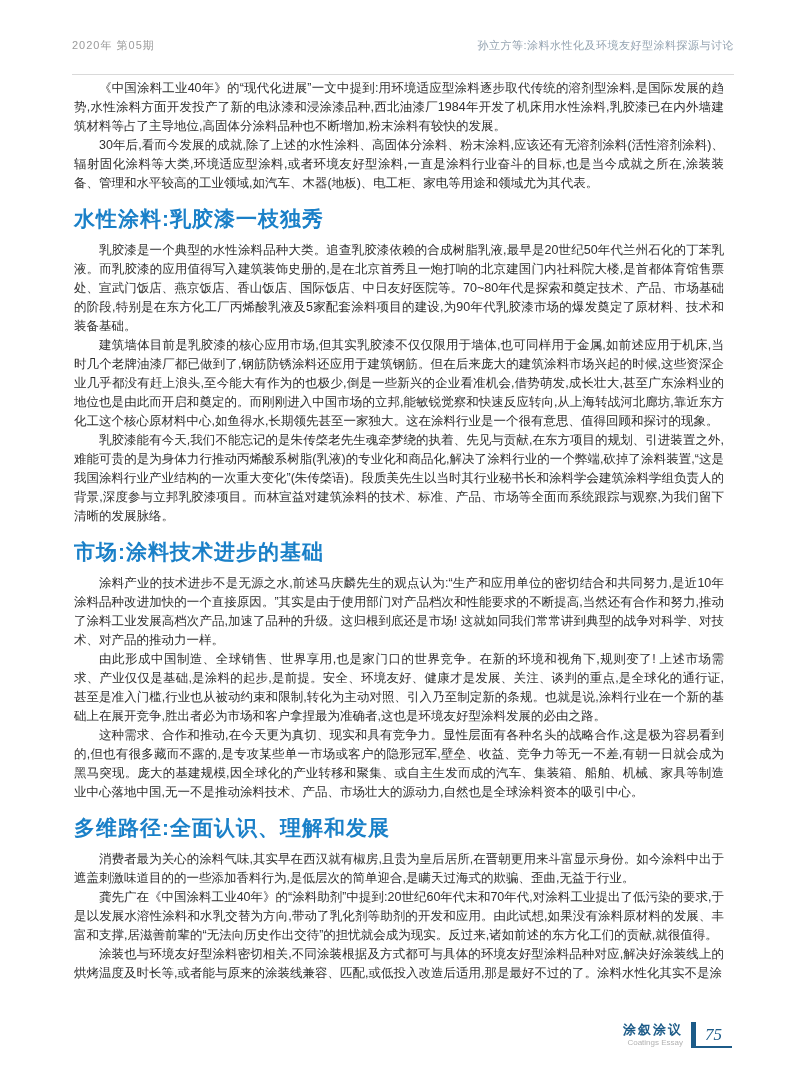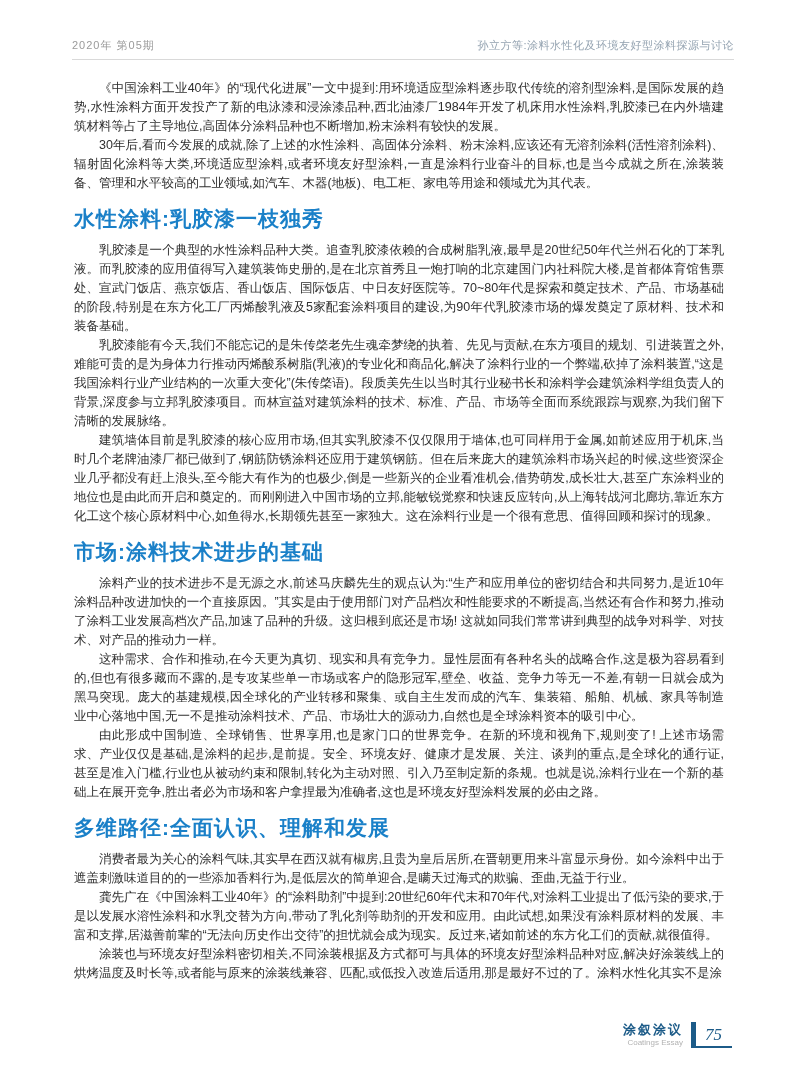--- a/index.html
+++ b/index.html
@@ -11,21 +11,21 @@
     overflow: hidden;
   }
   .page {
     position: absolute; inset: 0;
     background: #ffffff;
   }
   .header {
     position: absolute;
     top: 38px; left: 72px; right: 60px;
     display: flex; justify-content: space-between; align-items: center;
-    padding-bottom: 6px;
+    padding-bottom: 21px;
     border-bottom: 1px solid #d9d9d9;
     font-size: 11px;
   }
   .header .issue { color: #9a9a9a; letter-spacing: 1px; }
   .header .running-title { color: #93a2b0; letter-spacing: 0.5px; }
   .main {
     position: absolute;
     top: 79px; left: 74px;
     width: 650px;
     text-align: justify;
@@ -81,27 +81,27 @@
     <span class="issue">2020年  第05期</span>
     <span class="running-title">孙立方等:涂料水性化及环境友好型涂料探源与讨论</span>
   </div>
 
   <div class="main">
     <p>《中国涂料工业40年》的“现代化进展”一文中提到:用环境适应型涂料逐步取代传统的溶剂型涂料,是国际发展的趋势,水性涂料方面开发投产了新的电泳漆和浸涂漆品种,西北油漆厂1984年开发了机床用水性涂料,乳胶漆已在内外墙建筑材料等占了主导地位,高固体分涂料品种也不断增加,粉末涂料有较快的发展。</p>
     <p>30年后,看而今发展的成就,除了上述的水性涂料、高固体分涂料、粉末涂料,应该还有无溶剂涂料(活性溶剂涂料)、辐射固化涂料等大类,环境适应型涂料,或者环境友好型涂料,一直是涂料行业奋斗的目标,也是当今成就之所在,涂装装备、管理和水平较高的工业领域,如汽车、木器(地板)、电工柜、家电等用途和领域尤为其代表。</p>
 
     <h2>水性涂料:乳胶漆一枝独秀</h2>
     <p>乳胶漆是一个典型的水性涂料品种大类。追查乳胶漆依赖的合成树脂乳液,最早是20世纪50年代兰州石化的丁苯乳液。而乳胶漆的应用值得写入建筑装饰史册的,是在北京首秀且一炮打响的北京建国门内社科院大楼,是首都体育馆售票处、宣武门饭店、燕京饭店、香山饭店、国际饭店、中日友好医院等。70~80年代是探索和奠定技术、产品、市场基础的阶段,特别是在东方化工厂丙烯酸乳液及5家配套涂料项目的建设,为90年代乳胶漆市场的爆发奠定了原材料、技术和装备基础。</p>
+    <p>建筑墙体目前是乳胶漆的核心应用市场,但其实乳胶漆不仅仅限用于墙体,也可同样用于金属,如前述应用于机床,当时几个老牌油漆厂都已做到了,钢筋防锈涂料还应用于建筑钢筋。但在后来庞大的建筑涂料市场兴起的时候,这些资深企业几乎都没有赶上浪头,至今能大有作为的也极少,倒是一些新兴的企业看准机会,借势萌发,成长壮大,甚至广东涂料业的地位也是由此而开启和奠定的。而刚刚进入中国市场的立邦,能敏锐觉察和快速反应转向,从上海转战河北廊坊,靠近东方化工这个核心原材料中心,如鱼得水,长期领先甚至一家独大。这在涂料行业是一个很有意思、值得回顾和探讨的现象。</p>
     <p>乳胶漆能有今天,我们不能忘记的是朱传棨老先生魂牵梦绕的执着、先见与贡献,在东方项目的规划、引进装置之外,难能可贵的是为身体力行推动丙烯酸系树脂(乳液)的专业化和商品化,解决了涂料行业的一个弊端,砍掉了涂料装置,“这是我国涂料行业产业结构的一次重大变化”(朱传棨语)。段质美先生以当时其行业秘书长和涂料学会建筑涂料学组负责人的背景,深度参与立邦乳胶漆项目。而林宣益对建筑涂料的技术、标准、产品、市场等全面而系统跟踪与观察,为我们留下清晰的发展脉络。</p>
-    <p>建筑墙体目前是乳胶漆的核心应用市场,但其实乳胶漆不仅仅限用于墙体,也可同样用于金属,如前述应用于机床,当时几个老牌油漆厂都已做到了,钢筋防锈涂料还应用于建筑钢筋。但在后来庞大的建筑涂料市场兴起的时候,这些资深企业几乎都没有赶上浪头,至今能大有作为的也极少,倒是一些新兴的企业看准机会,借势萌发,成长壮大,甚至广东涂料业的地位也是由此而开启和奠定的。而刚刚进入中国市场的立邦,能敏锐觉察和快速反应转向,从上海转战河北廊坊,靠近东方化工这个核心原材料中心,如鱼得水,长期领先甚至一家独大。这在涂料行业是一个很有意思、值得回顾和探讨的现象。</p>
 
     <h2>市场:涂料技术进步的基础</h2>
     <p>涂料产业的技术进步不是无源之水,前述马庆麟先生的观点认为:“生产和应用单位的密切结合和共同努力,是近10年涂料品种改进加快的一个直接原因。”其实是由于使用部门对产品档次和性能要求的不断提高,当然还有合作和努力,推动了涂料工业发展高档次产品,加速了品种的升级。这归根到底还是市场! 这就如同我们常常讲到典型的战争对科学、对技术、对产品的推动力一样。</p>
+    <p>由此形成中国制造、全球销售、世界享用,也是家门口的世界竞争。在新的环境和视角下,规则变了! 上述市场需求、产业仅仅是基础,是涂料的起步,是前提。安全、环境友好、健康才是发展、关注、谈判的重点,是全球化的通行证,甚至是准入门槛,行业也从被动约束和限制,转化为主动对照、引入乃至制定新的条规。也就是说,涂料行业在一个新的基础上在展开竞争,胜出者必为市场和客户拿捏最为准确者,这也是环境友好型涂料发展的必由之路。</p>
     <p>这种需求、合作和推动,在今天更为真切、现实和具有竞争力。显性层面有各种名头的战略合作,这是极为容易看到的,但也有很多藏而不露的,是专攻某些单一市场或客户的隐形冠军,壁垒、收益、竞争力等无一不差,有朝一日就会成为黑马突现。庞大的基建规模,因全球化的产业转移和聚集、或自主生发而成的汽车、集装箱、船舶、机械、家具等制造业中心落地中国,无一不是推动涂料技术、产品、市场壮大的源动力,自然也是全球涂料资本的吸引中心。</p>
-    <p>由此形成中国制造、全球销售、世界享用,也是家门口的世界竞争。在新的环境和视角下,规则变了! 上述市场需求、产业仅仅是基础,是涂料的起步,是前提。安全、环境友好、健康才是发展、关注、谈判的重点,是全球化的通行证,甚至是准入门槛,行业也从被动约束和限制,转化为主动对照、引入乃至制定新的条规。也就是说,涂料行业在一个新的基础上在展开竞争,胜出者必为市场和客户拿捏最为准确者,这也是环境友好型涂料发展的必由之路。</p>
 
     <h2>多维路径:全面认识、理解和发展</h2>
     <p>消费者最为关心的涂料气味,其实早在西汉就有椒房,且贵为皇后居所,在晋朝更用来斗富显示身份。如今涂料中出于遮盖刺激味道目的的一些添加香料行为,是低层次的简单迎合,是瞒天过海式的欺骗、歪曲,无益于行业。</p>
     <p>龚先广在《中国涂料工业40年》的“涂料助剂”中提到:20世纪60年代末和70年代,对涂料工业提出了低污染的要求,于是以发展水溶性涂料和水乳交替为方向,带动了乳化剂等助剂的开发和应用。由此试想,如果没有涂料原材料的发展、丰富和支撑,居滋善前辈的“无法向历史作出交待”的担忧就会成为现实。反过来,诸如前述的东方化工们的贡献,就很值得。</p>
     <p>涂装也与环境友好型涂料密切相关,不同涂装根据及方式都可与具体的环境友好型涂料品种对应,解决好涂装线上的烘烤温度及时长等,或者能与原来的涂装线兼容、匹配,或低投入改造后适用,那是最好不过的了。涂料水性化其实不是涂</p>
   </div>
 
   <div class="footer">
     <div class="footer-names">
       <span class="footer-cn">涂叙涂议</span>

